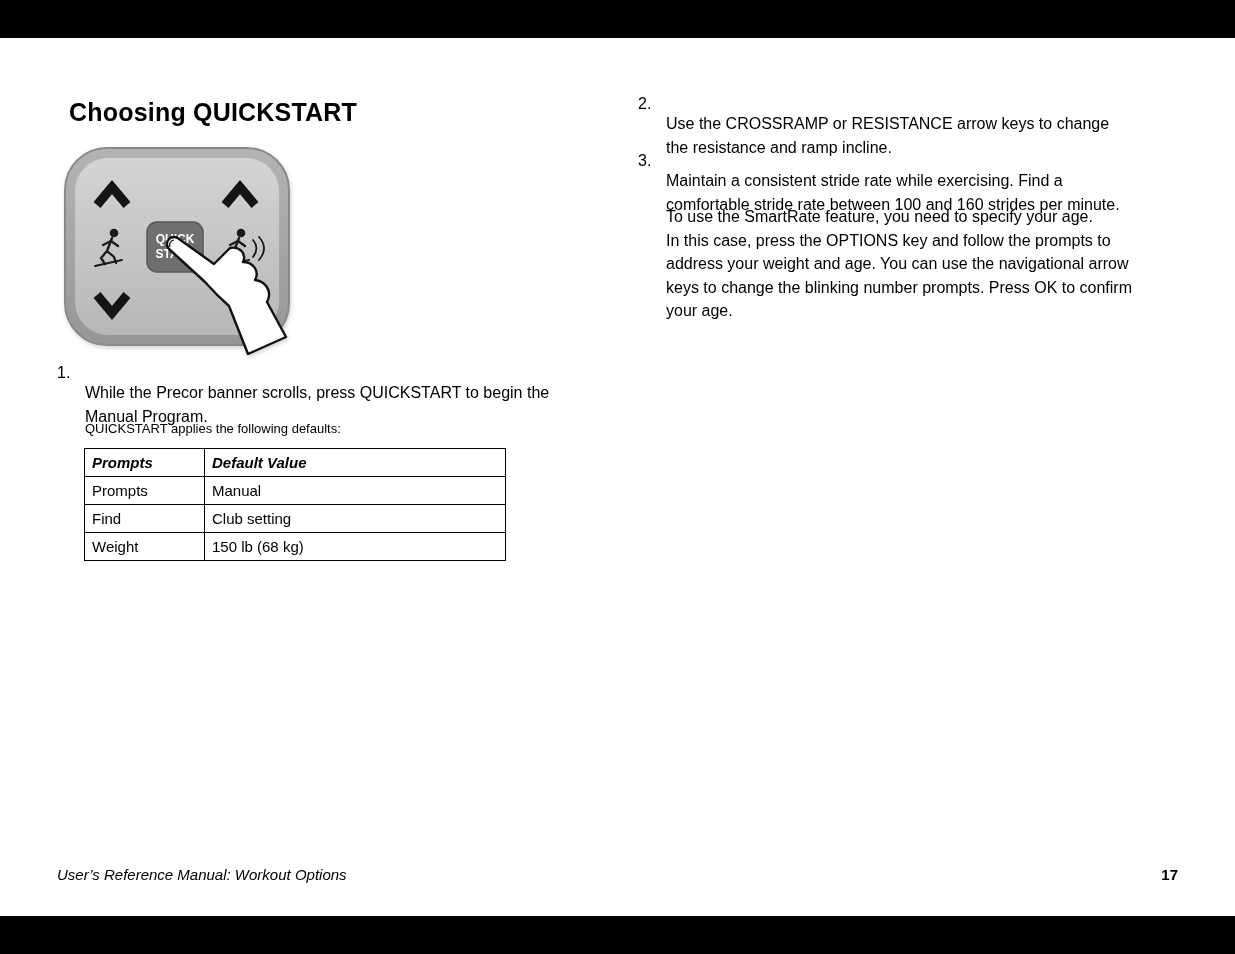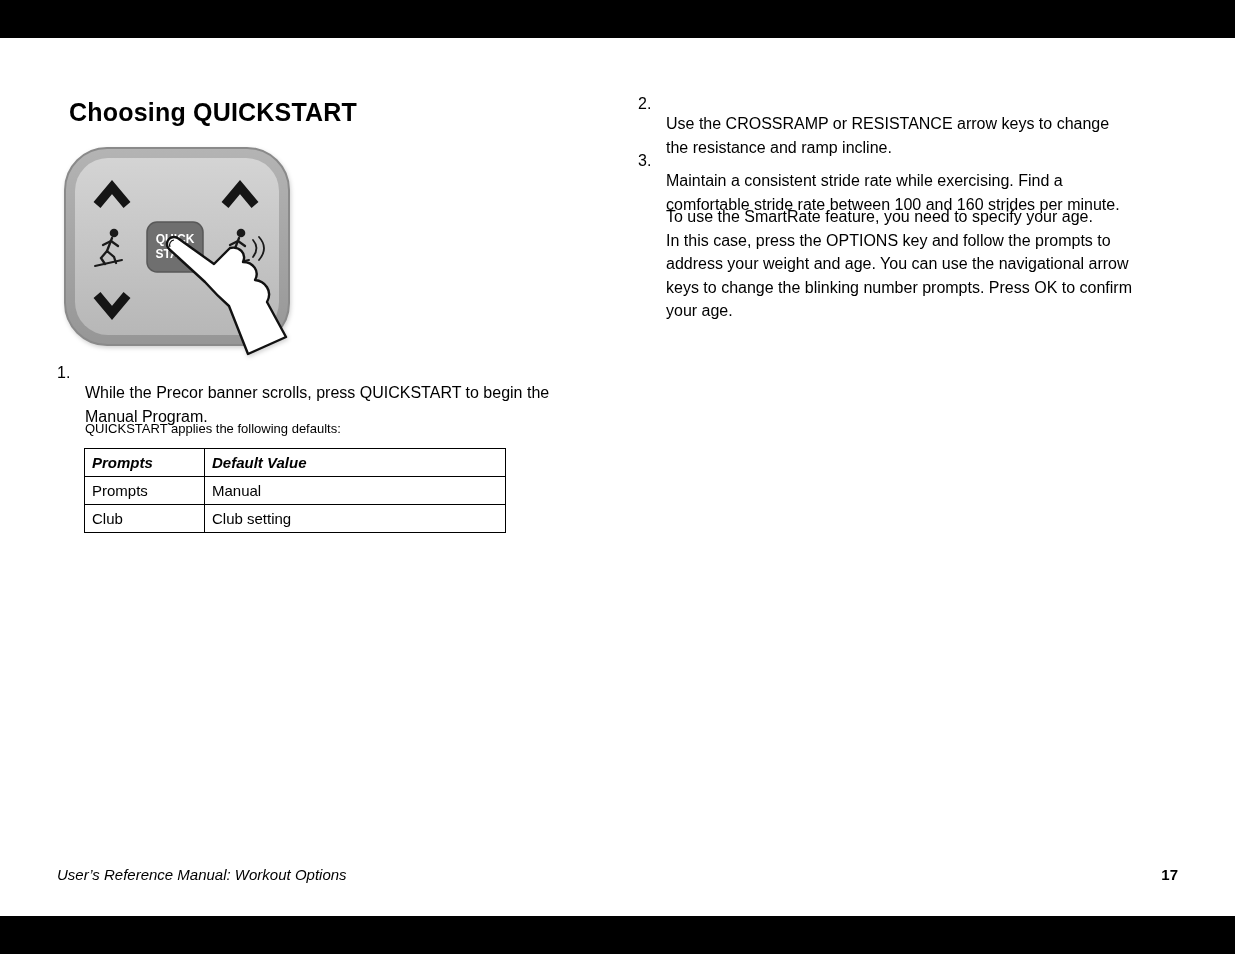--- a/index.html
+++ b/index.html
@@ -149,22 +149,26 @@
         <th class="col-prompt">Prompts</th>
         <th class="col-value">Default Value</th>
       </tr>
     </thead>
     <tbody>
       <tr>
         <td>Prompts</td>
         <td>Manual</td>
       </tr>
       <tr>
-        <td>Club</td>
+        <td>Find</td>
         <td>Club setting</td>
+      </tr>
+      <tr>
+        <td>Weight</td>
+        <td>150 lb (68 kg)</td>
       </tr>
     </tbody>
   </table>
 
   <div class="step step-2">
     <span class="num">2.</span>
     <span class="txt">Use the CROSSRAMP or RESISTANCE arrow keys to change
 the resistance and ramp incline.</span>
   </div>
 

